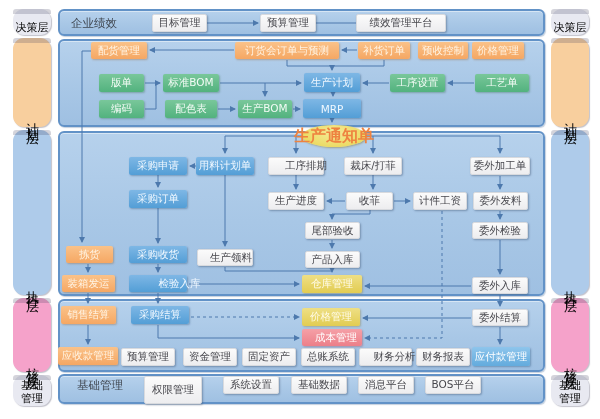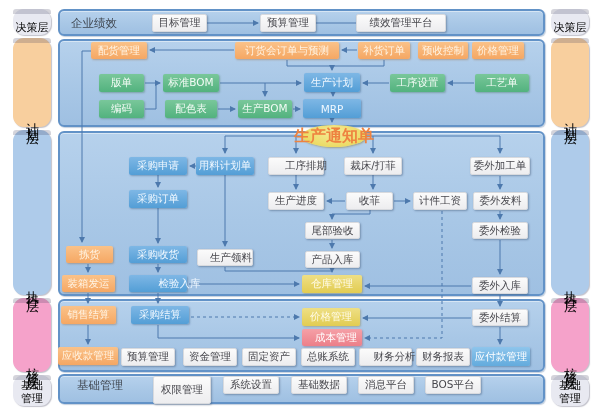--- a/index.html
+++ b/index.html
@@ -218,19 +218,19 @@
       <div class="node t-red" style="left: 302px; top: 329px; width: 60px; height: 17px; padding-left: 8px;">成本管理</div>
       <div class="node t-orange" style="left: 58px; top: 347px; width: 60px; height: 18px;">应收款管理</div>
       <div class="node t-white" style="left: 121px; top: 348px; width: 54px; height: 18px;">预算管理</div>
       <div class="node t-white" style="left: 183px; top: 348px; width: 54px; height: 18px;">资金管理</div>
       <div class="node t-white" style="left: 242px; top: 348px; width: 54px; height: 18px;">固定资产</div>
       <div class="node t-white" style="left: 301px; top: 348px; width: 54px; height: 18px;">总账系统</div>
       <div class="node t-white" style="left: 359px; top: 348px; width: 53px; height: 18px; padding-left: 18px;">财务分析</div>
       <div class="node t-white" style="left: 416px; top: 348px; width: 54px; height: 18px;">财务报表</div>
       <div class="node t-blue2" style="left: 472px; top: 347px; width: 58px; height: 19px;">应付款管理</div>
       <div class="node t-plain" style="left: 71px; top: 378px; width: 58px; height: 15px;">基础管理</div>
-      <div class="node t-white" style="left: 153px; top: 376px; width: 58px; height: 28px;">权限管理</div>
+      <div class="node t-white" style="left: 144px; top: 376px; width: 58px; height: 28px;">权限管理</div>
       <div class="node t-white" style="left: 223px; top: 376px; width: 56px; height: 18px;">系统设置</div>
       <div class="node t-white" style="left: 291px; top: 376px; width: 56px; height: 18px;">基础数据</div>
       <div class="node t-white" style="left: 358px; top: 376px; width: 56px; height: 18px;">消息平台</div>
       <div class="node t-white" style="left: 425px; top: 376px; width: 56px; height: 18px;">BOS平台</div>
     </div>
 </div>
 
 </body></html>

